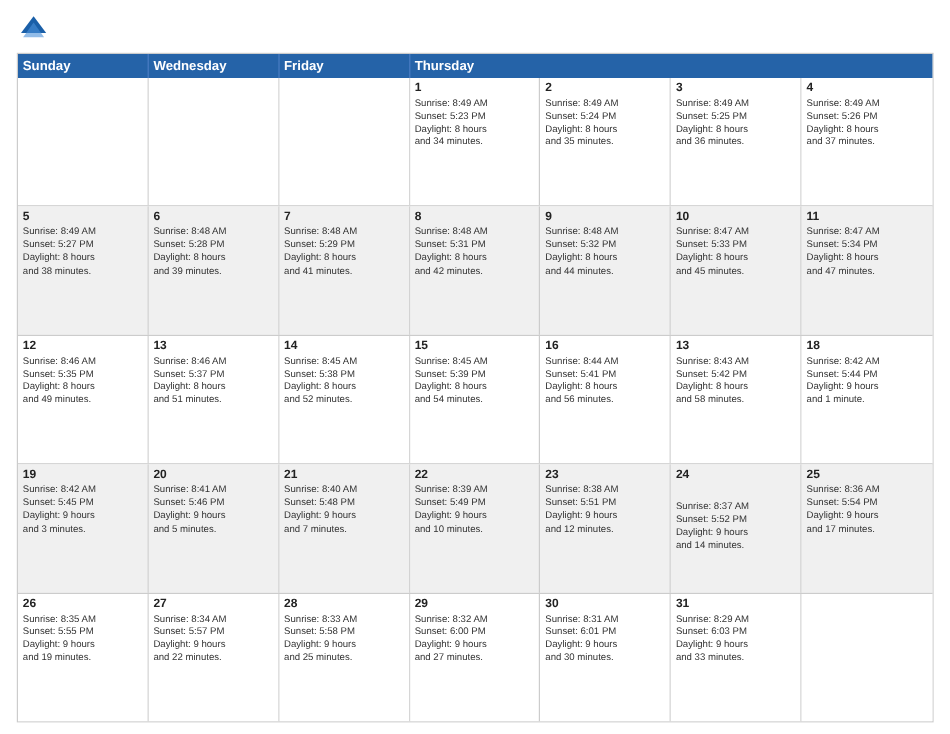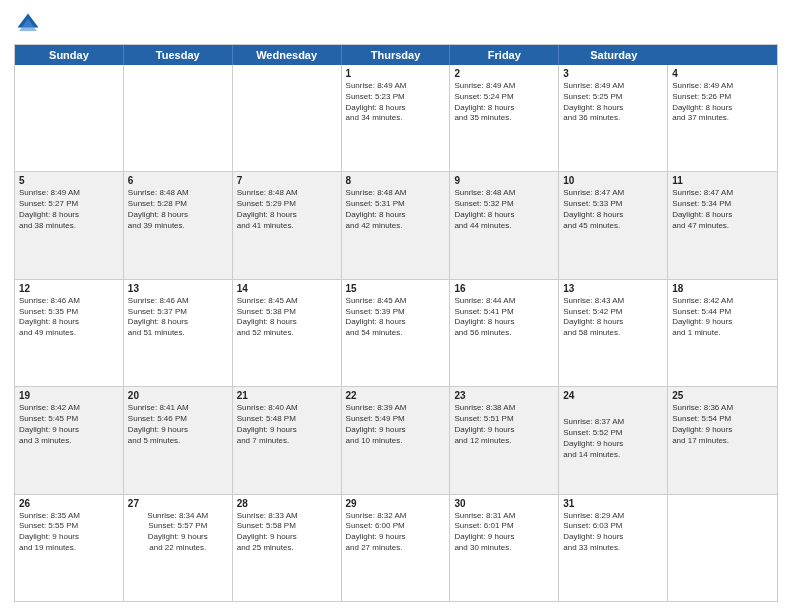--- a/index.html
+++ b/index.html
@@ -68,21 +68,21 @@
     .cal-header {
       display: grid;
       grid-template-columns: repeat(7, 1fr);
       background: #2563a8;
     }
     .cal-header-cell {
       color: #fff;
       font-size: 11px;
       font-weight: bold;
       padding: 4px 4px;
-      text-align: center;
+      text-align: left;
       border-right: 1px solid #4a7dc4;
     }
     .cal-header-cell:last-child { border-right: none; }
     .cal-body {
       flex: 1;
       display: flex;
       flex-direction: column;
     }
     .cal-row {
       display: grid;
@@ -133,25 +133,23 @@
     </div>
     <div class="title-block">
       <div class="title-month"></div>
       <div class="title-location"></div>
     </div>
   </div>
 
   <div class="calendar">
     <div class="cal-header">
     <div class="cal-header-cell">Sunday</div>
-        <div class="cal-header-cell">Tuesday</div>
         <div class="cal-header-cell">Wednesday</div>
+        <div class="cal-header-cell">Friday</div>
         <div class="cal-header-cell">Thursday</div>
-        <div class="cal-header-cell">Friday</div>
-        <div class="cal-header-cell">Saturday</div>
       </div>
     <div class="cal-body">
     <div class="cal-row">
           <div class="cal-cell empty"></div>
           <div class="cal-cell empty"></div>
           <div class="cal-cell empty"></div>
           <div class="cal-cell">
             <div class="day-num">1</div>
             <div class="cell-text" style="white-space: pre-line;">Sunrise: 8:49 AM
 Sunset: 5:23 PM
@@ -336,21 +334,21 @@
         <div class="cal-row">
           <div class="cal-cell">
             <div class="day-num">26</div>
             <div class="cell-text" style="white-space: pre-line;">Sunrise: 8:35 AM
 Sunset: 5:55 PM
 Daylight: 9 hours
 and 19 minutes.</div>
           </div>
           <div class="cal-cell">
             <div class="day-num">27</div>
-            <div class="cell-text" style="white-space: pre-line; text-align: center;">Sunrise: 8:34 AM
+            <div class="cell-text" style="white-space: pre-line;">Sunrise: 8:34 AM
 Sunset: 5:57 PM
 Daylight: 9 hours
 and 22 minutes.</div>
           </div>
           <div class="cal-cell">
             <div class="day-num">28</div>
             <div class="cell-text" style="white-space: pre-line;">Sunrise: 8:33 AM
 Sunset: 5:58 PM
 Daylight: 9 hours
 and 25 minutes.</div>

